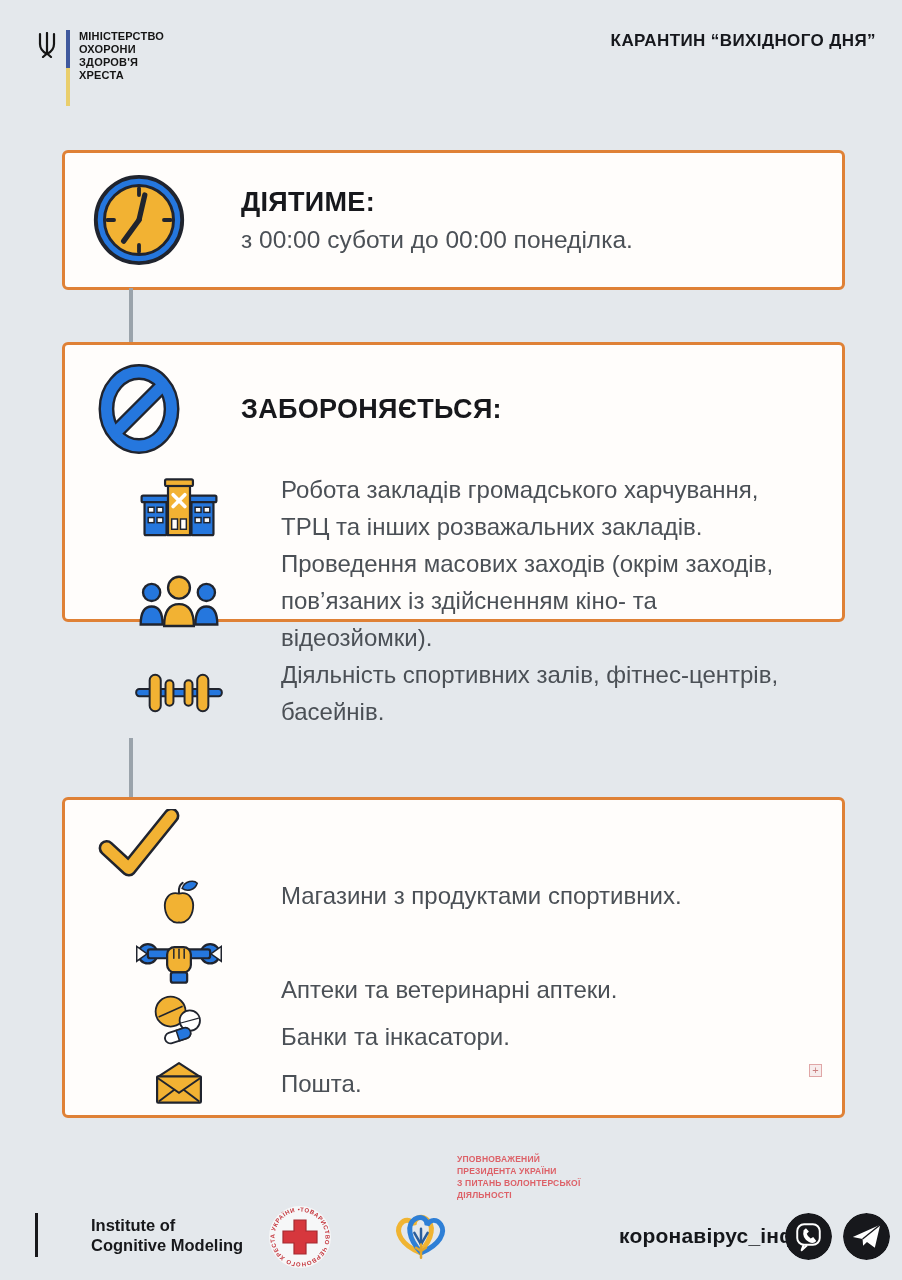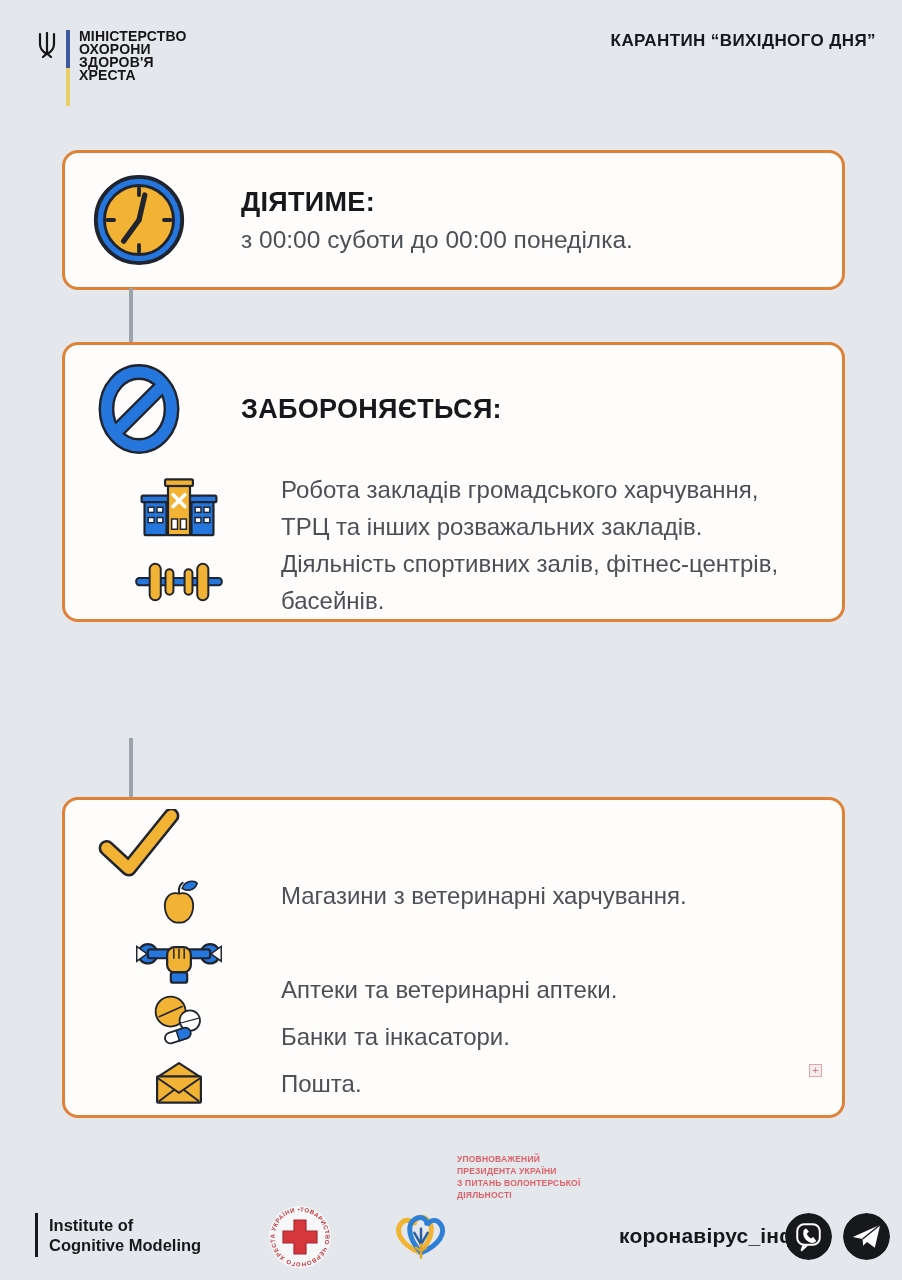--- a/index.html
+++ b/index.html
@@ -13,25 +13,25 @@
   }
   *{box-sizing:border-box;}
   html,body{margin:0;padding:0;}
   body{font-family:"Liberation Sans", sans-serif;}
   .page{position:relative;width:902px;height:1280px;background:var(--bg);overflow:hidden;}
 
   
   .logo-block{position:absolute;left:35px;top:30px;display:flex;align-items:flex-start;}
   .logo-trident{width:24px;height:26px;margin-top:2px;}
   .logo-bar{width:4px;height:76px;margin:0 9px 0 7px;background:linear-gradient(#40599E 0 50%,#E9CE6C 50% 100%);}
-  .logo-text{font-size:14px;font-weight:700;line-height:13px;color:#151515;letter-spacing:.2px;}
+  .logo-text{font-size:11px;font-weight:700;line-height:13px;color:#151515;letter-spacing:.2px;}
   .main-title{position:absolute;top:31px;right:26px;font-size:17px;font-weight:700;color:var(--dark);letter-spacing:.4px;}
 
   
-  .card{position:absolute;left:62px;width:783px;background:#FFFDFB;border:3px solid var(--orange);border-radius:16px;}
+  .card{position:absolute;left:62px;width:783px;background:#FFFDFB;border:3px solid var(--orange);border-radius:6px;}
   .card1{top:150px;height:140px;display:flex;align-items:center;}
   .card2{top:342px;height:280px;}
   .card3{top:797px;height:321px;}
   .connector{position:absolute;left:129px;width:4px;background:#9AA3AB;}
   .conn1{top:288px;height:56px;}
   .conn2{top:738px;height:61px;}
 
   .icell{flex:0 0 148px;display:flex;justify-content:center;align-items:center;}
   .tcell{padding-left:28px;}
   .card-heading{margin:0;font-size:27px;font-weight:700;color:#17181C;letter-spacing:.3px;}
@@ -46,21 +46,21 @@
   .card2 .rows{margin-top:14px;}
   .card3 .rows{margin-top:-2px;}
   .card3 .row{height:47px;}
   .card3 .item-text{line-height:47px;white-space:nowrap;}
   .icon-shift{overflow:visible;}
 
   .plus-box{position:absolute;right:20px;top:264px;width:13px;height:13px;border:1px solid #E0A6A6;
     background:#F7ECEC;color:#C97F7F;font-size:11px;line-height:11px;text-align:center;}
 
   
-  .icm{position:absolute;left:35px;top:1213px;display:flex;align-items:center;}
+  .icm{position:absolute;left:35px;top:1213px;display:flex;align-items:center;gap:42px;}
   .icm-bar{width:3px;height:44px;background:#17181B;margin-right:11px;}
   .icm-text{font-size:16.5px;font-weight:700;line-height:20px;color:#17181B;}
   .redcross{position:absolute;left:268px;top:1205px;}
   .heartlogo{position:absolute;left:392px;top:1208px;}
   .volunteer{position:absolute;left:457px;top:1153px;font-size:8.5px;font-weight:700;
     line-height:12px;color:#DD6168;letter-spacing:.2px;}
   .channel{position:absolute;left:619px;top:1224px;font-size:21px;font-weight:700;color:#15171B;letter-spacing:.2px;}
   .social{position:absolute;top:1213px;width:47px;height:47px;border-radius:50%;cursor:pointer;}
   .viber{left:785px;}
   .telegram{left:843px;}
@@ -154,20 +154,39 @@
               <rect x="45" y="60" width="8" height="14"></rect>
                 <rect x="57" y="60" width="8" height="14"></rect>
             </g>
           </svg>
         </div>
         <div class="tcell item-text">Робота закладів громадського харчування,
 ТРЦ та інших розважальних закладів.</div>
       </div>
       <div class="row">
         <div class="icell">
+          <svg width="86" height="58" viewBox="0 0 110 72">
+            <g fill="var(--blue)" stroke="var(--ink)" stroke-width="3">
+              <circle cx="20" cy="25" r="11"></circle>
+              <path d="M6,66 Q6,43 20,43 Q34,43 34,66 Z"></path>
+              <circle cx="90" cy="25" r="11"></circle>
+              <path d="M76,66 Q76,43 90,43 Q104,43 104,66 Z"></path>
+            </g>
+            <g fill="var(--yellow)" stroke="var(--ink)" stroke-width="3">
+              <circle cx="55" cy="19" r="14"></circle>
+              <path d="M36,68 Q36,40 55,40 Q74,40 74,68 Z"></path>
+            </g>
+          </svg>
+        </div>
+        <div class="tcell item-text">Проведення масових заходів (окрім заходів,
+пов’язаних із здійсненням кіно- та
+відеозйомки).</div>
+      </div>
+      <div class="row">
+        <div class="icell">
           <svg width="92" height="52" viewBox="0 0 116 64">
             <rect x="4" y="27" width="108" height="9" rx="4" fill="var(--blue)" stroke="var(--ink)" stroke-width="2.5"></rect>
             <g fill="var(--yellow)" stroke="var(--ink)" stroke-width="2.5">
               <rect x="21" y="9" width="14" height="46" rx="7"></rect>
               <rect x="41" y="16" width="10" height="32" rx="5"></rect>
               <rect x="65" y="16" width="10" height="32" rx="5"></rect>
               <rect x="81" y="9" width="14" height="46" rx="7"></rect>
             </g>
           </svg>
         </div>
@@ -190,21 +209,21 @@
     </div>
     <div class="rows">
       <div class="row">
         <div class="icell">
           <svg width="52" height="52" viewBox="0 0 100 100" class="icon-shift" style="transform:translateY(6px)">
             <path d="M50,34 C30,29 21,46 23,62 C25,80 38,92 50,89 C62,92 75,80 77,62 C79,46 70,29 50,34 Z" fill="var(--yellow)" stroke="var(--ink)" stroke-width="3.5"></path>
             <path d="M50,32 C49,24 51,17 57,13" fill="none" stroke="var(--ink)" stroke-width="4" stroke-linecap="round"></path>
             <path d="M56,24 C61,9 79,7 85,14 C81,27 66,31 56,24 Z" fill="var(--blue)" stroke="var(--ink)" stroke-width="3"></path>
           </svg>
         </div>
-        <div class="tcell item-text">Магазини з ветеринарні харчування.</div>
+        <div class="tcell item-text">Магазини з продуктами спортивних.</div>
       </div>
       <div class="row">
         <div class="icell">
           <svg width="86" height="64" viewBox="0 0 116 84" class="icon-shift" style="transform:translateY(16px)">
             <circle cx="16" cy="35" r="13" fill="var(--blue)" stroke="var(--ink)" stroke-width="3"></circle>
             <polygon points="15,35 1,25 1,45" fill="#FFFDFB" stroke="var(--ink)" stroke-width="2"></polygon>
             <circle cx="100" cy="35" r="13" fill="var(--blue)" stroke="var(--ink)" stroke-width="3"></circle>
             <polygon points="101,35 115,25 115,45" fill="#FFFDFB" stroke="var(--ink)" stroke-width="2"></polygon>
             <rect x="16" y="29" width="84" height="12" rx="3" fill="var(--blue)" stroke="var(--ink)" stroke-width="3"></rect>
             <rect x="42" y="26" width="32" height="34" rx="10" fill="var(--yellow)" stroke="var(--ink)" stroke-width="3"></rect>

